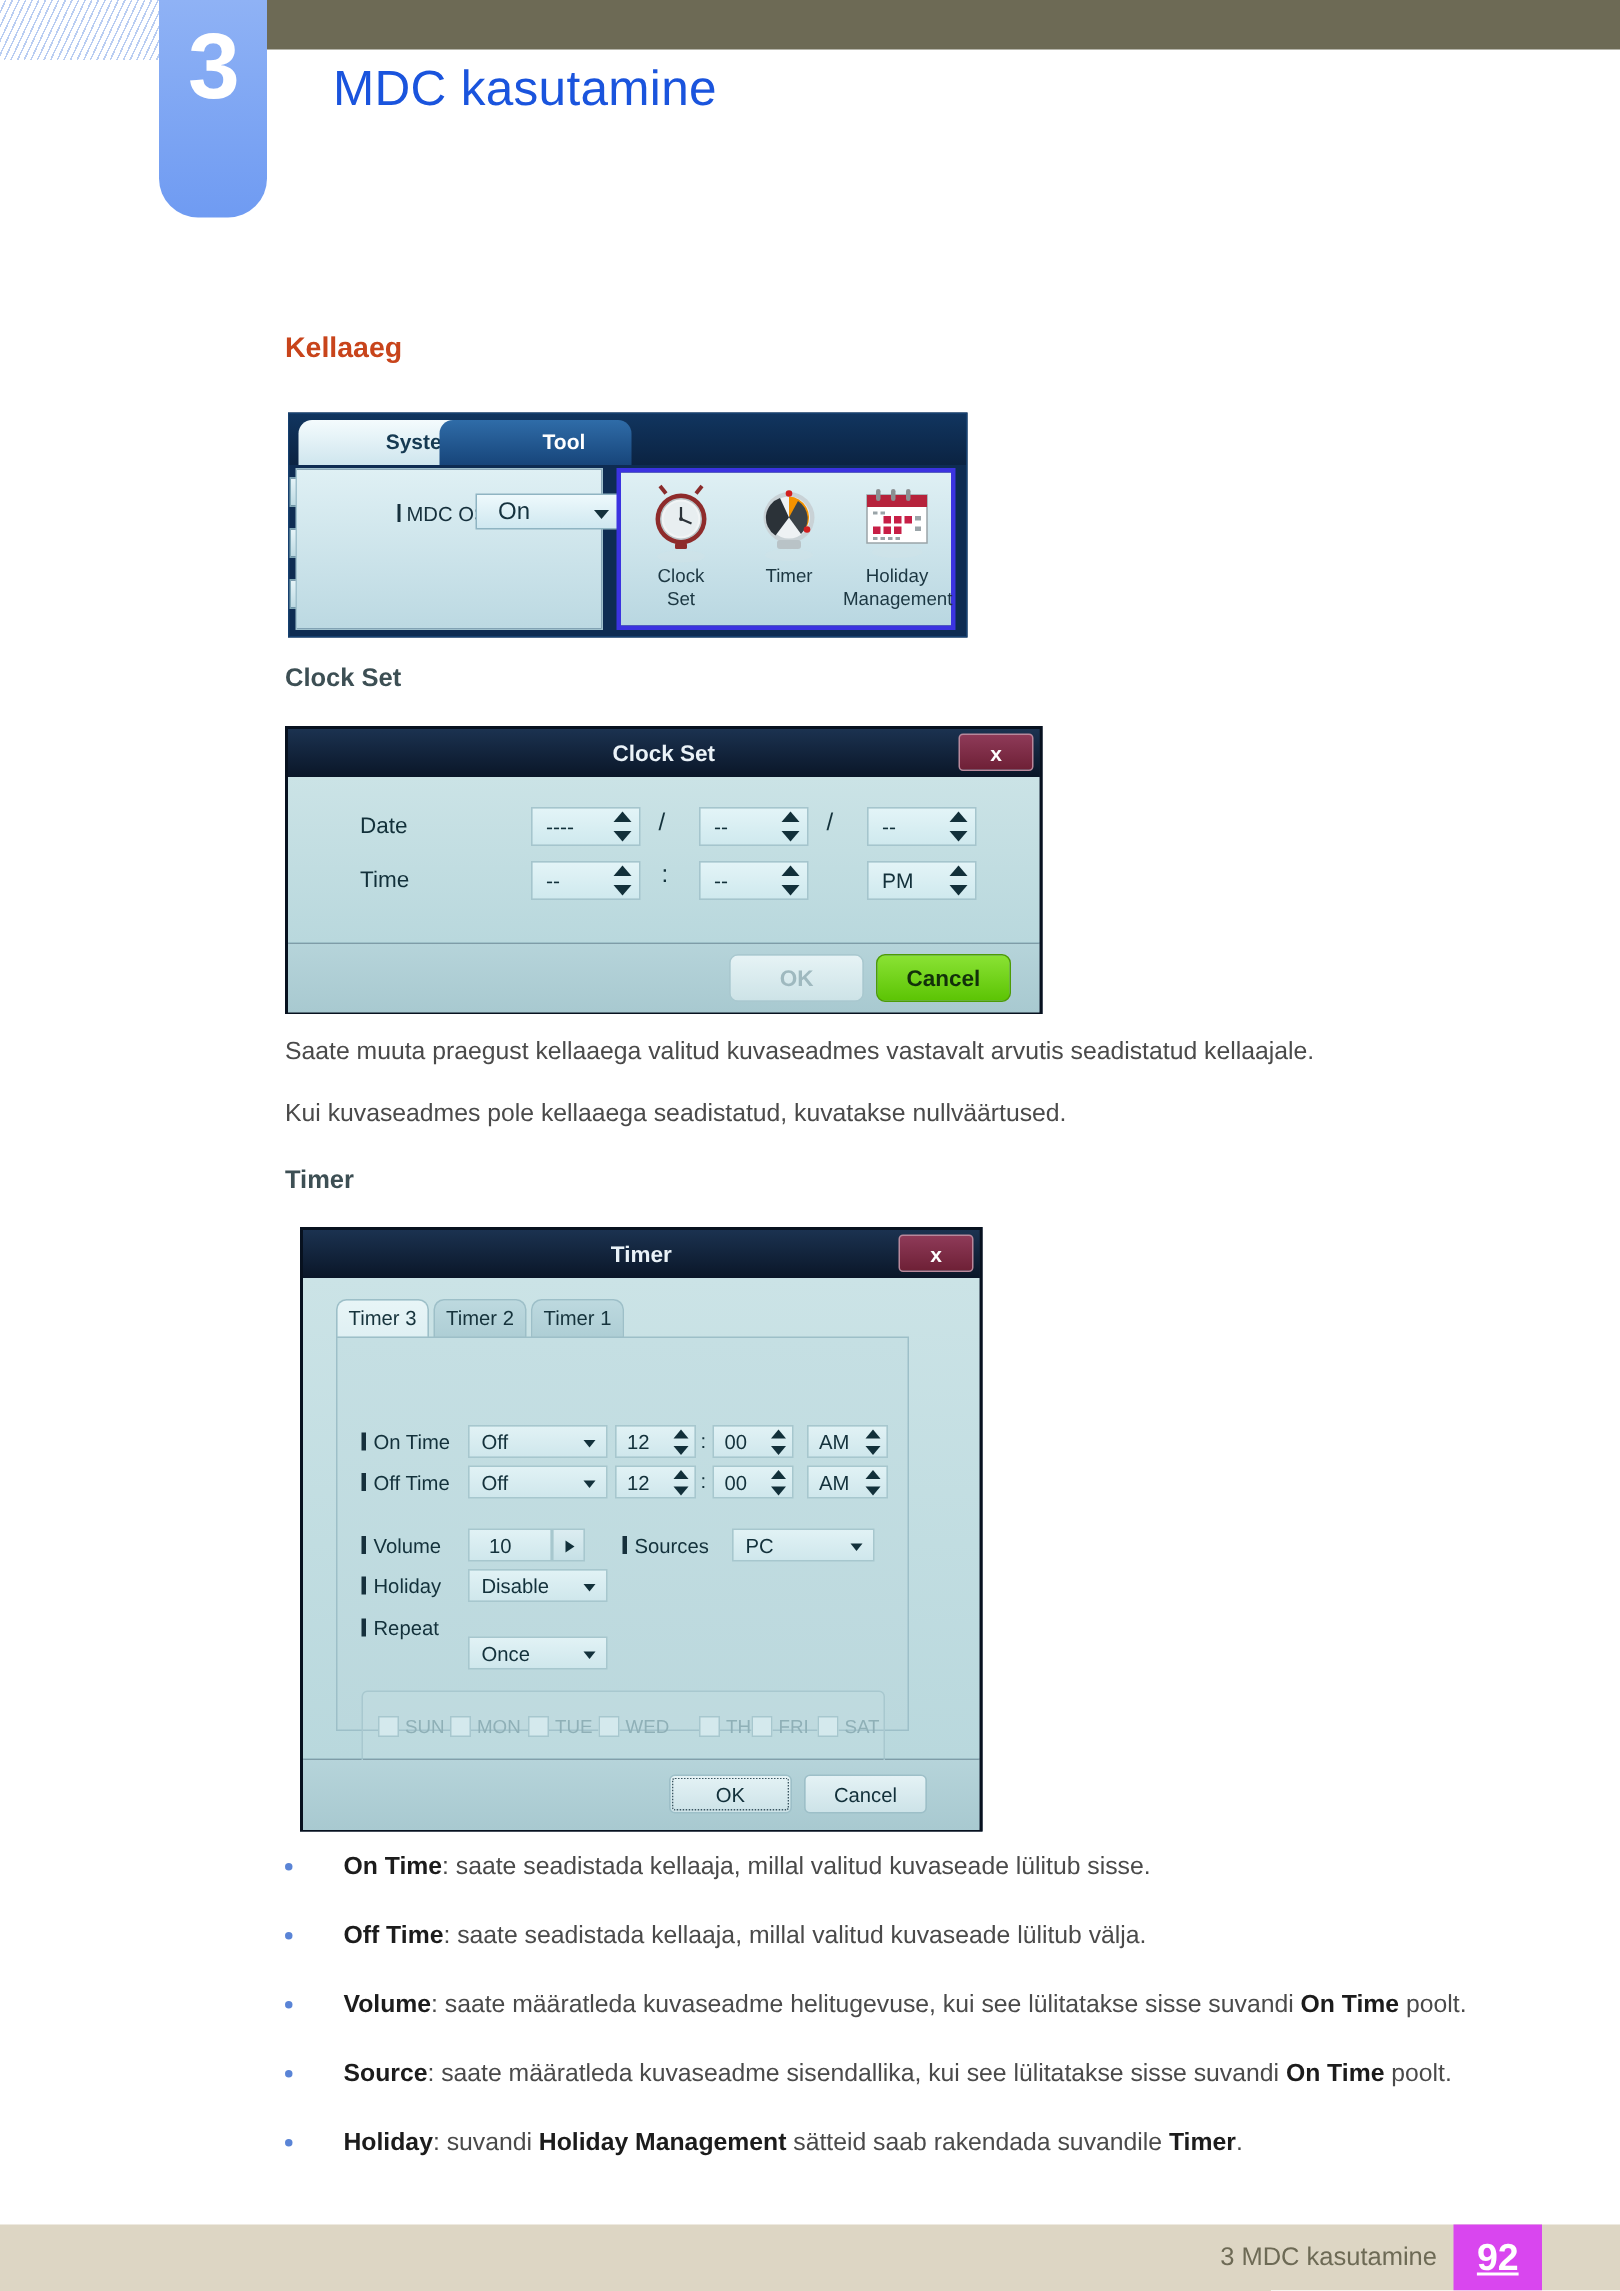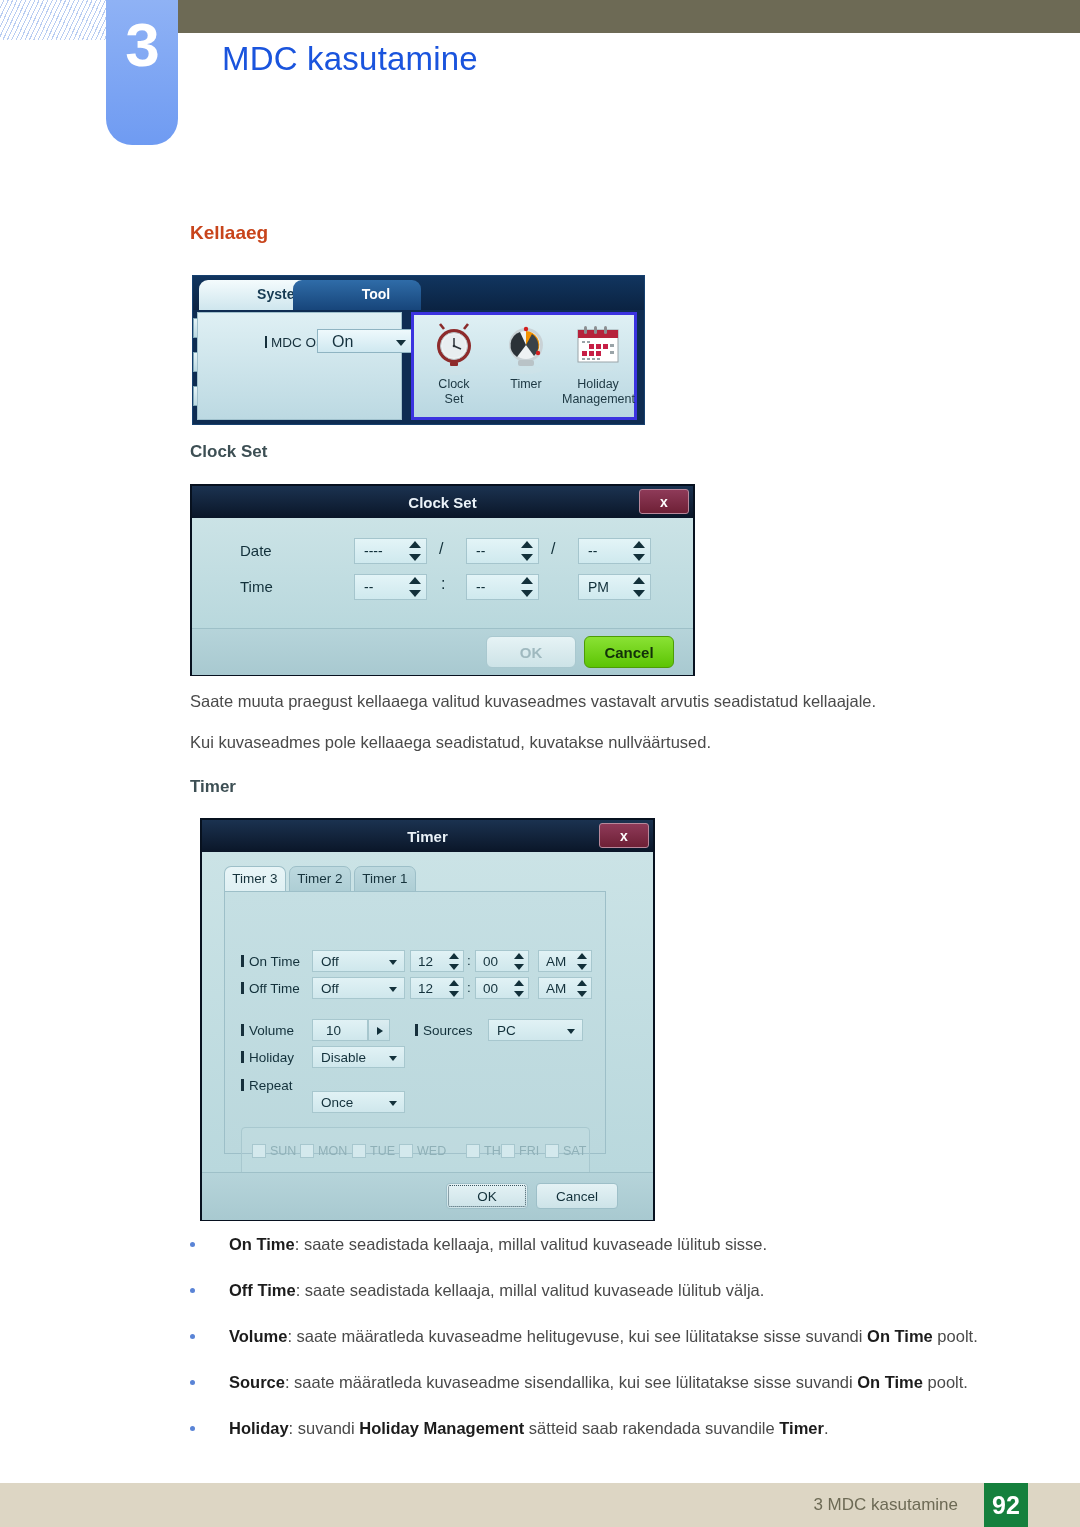--- a/index.html
+++ b/index.html
@@ -60,23 +60,23 @@
   
   .footer-bar{
     position:absolute;left:0;bottom:0;width:1080px;height:44px;
     background:#ddd6c4;
   }
   .footer-txt{
     position:absolute;right:122px;bottom:12px;
     color:#6d6a55;font-size:17px;
   }
   .footer-page{
-    position:absolute;right:52px;bottom:0;width:44px;height:44px;
-    background:#15803d;color:#fff;font-size:25px;font-weight:bold;
-    display:flex;align-items:center;justify-content:center;
+    position:absolute;right:52px;bottom:0;width:59px;height:44px;
+    background:#d946ef;color:#fff;font-size:25px;font-weight:bold;
+    display:flex;align-items:center;justify-content:center;text-decoration:underline;
   }
 
   
   .mdc-strip{
     position:absolute;left:192px;top:275px;width:453px;height:150px;
     background:#0e2c52;
     border:1px solid #16406f;
     box-sizing:border-box;
   }
   .tabbar{position:absolute;left:0;top:0;width:100%;height:34px;

